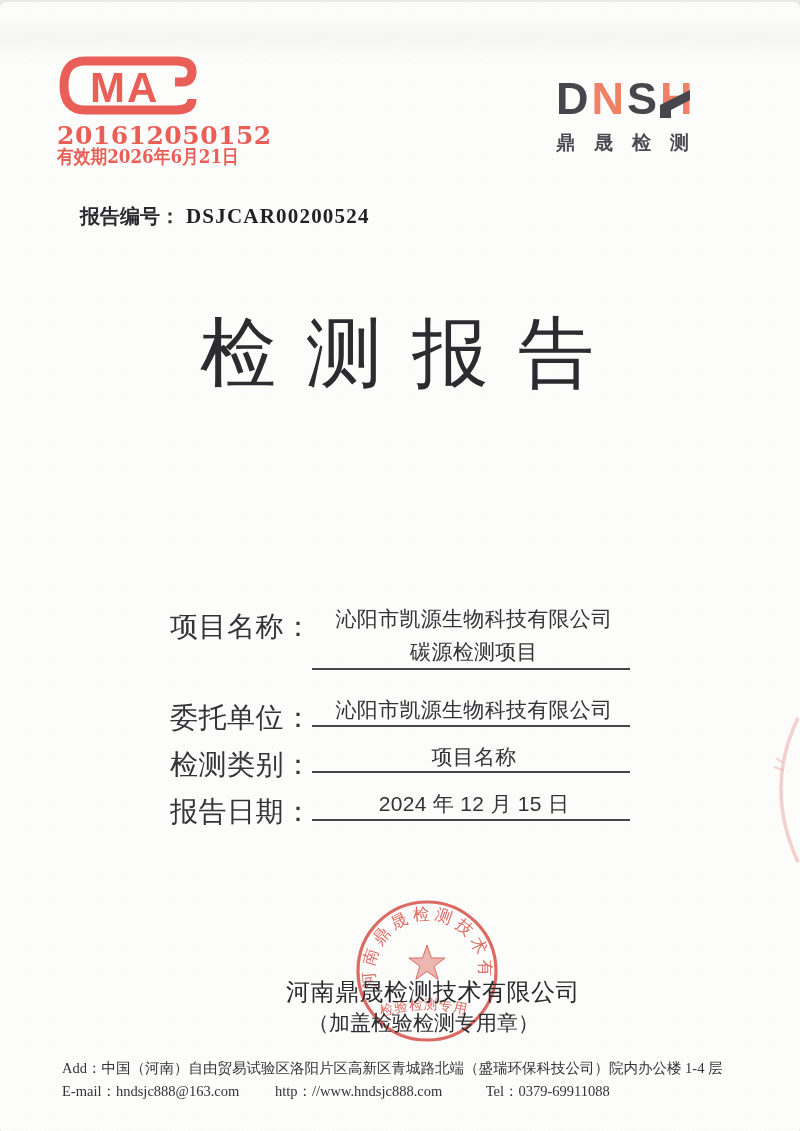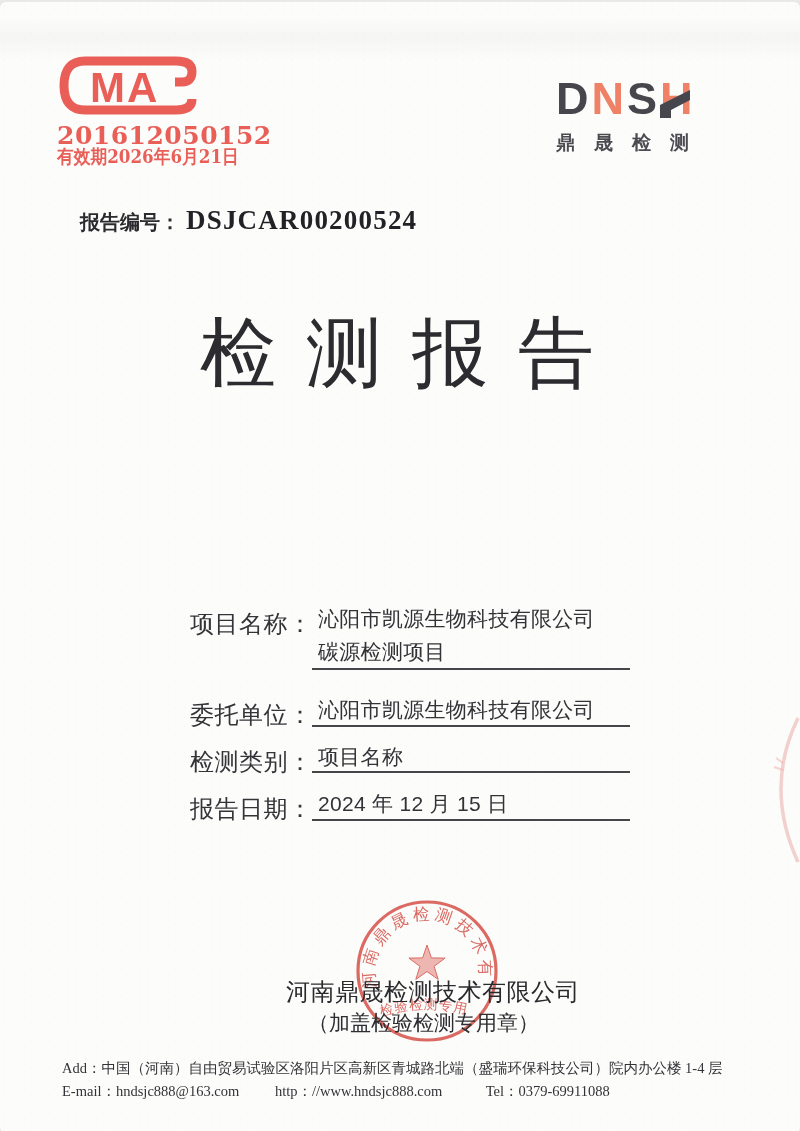--- a/index.html
+++ b/index.html
@@ -30,30 +30,30 @@
   .brand-letters .lt-orange{color:#ef8166;}
   .letter-h{position:relative;display:inline-block;}
   .h-accent{position:absolute;left:-1px;bottom:2px;}
   .brand-cn{margin-top:9px;font-size:19px;font-weight:600;color:#4a4a50;
     letter-spacing:19px;white-space:nowrap;}
 
   
   .report-no{position:absolute;left:80px;top:202px;white-space:nowrap;
     font-family:"Liberation Serif",serif;line-height:1.2;}
   .report-no .lbl{font-size:20px;font-weight:600;color:#2b2b2f;}
-  .report-no .val{font-size:27px;font-weight:bold;letter-spacing:1.2px;color:#222226;margin-left:6px;}
+  .report-no .val{font-size:21px;font-weight:bold;letter-spacing:1.2px;color:#222226;margin-left:6px;}
 
   
   .doc-title{position:absolute;left:200px;top:312px;
     font-family:"Liberation Serif",serif;font-weight:normal;font-size:76px;
     letter-spacing:30px;color:#2c2c30;white-space:nowrap;line-height:1.05;}
 
   
-  .f-label{position:absolute;left:190px;font-size:24px;letter-spacing:.5px;color:#333338;white-space:nowrap;}
-  .f-box{position:absolute;left:312px;width:318px;border-bottom:2px solid #46464a;}
+  .f-label{position:absolute;left:170px;font-size:28px;letter-spacing:.5px;color:#333338;white-space:nowrap;}
+  .f-box{position:absolute;left:312px;width:318px;border-bottom:2px solid #46464a;text-align:center;}
   .f-val{padding-left:6px;font-size:21px;letter-spacing:.3px;color:#323237;white-space:nowrap;}
   .fb-1{top:600px;height:66px;}
   .fb-1 .f-val{line-height:33px;}
   .fb-2{top:694px;height:29px;}
   .fb-3{top:741px;height:28px;}
   .fb-4{top:788px;height:29px;}
   .fb-2 .f-val,.fb-3 .f-val,.fb-4 .f-val{line-height:27px;}
   .fl-1{top:606px;} .fl-2{top:697px;} .fl-3{top:744px;} .fl-4{top:791px;}
 
   

